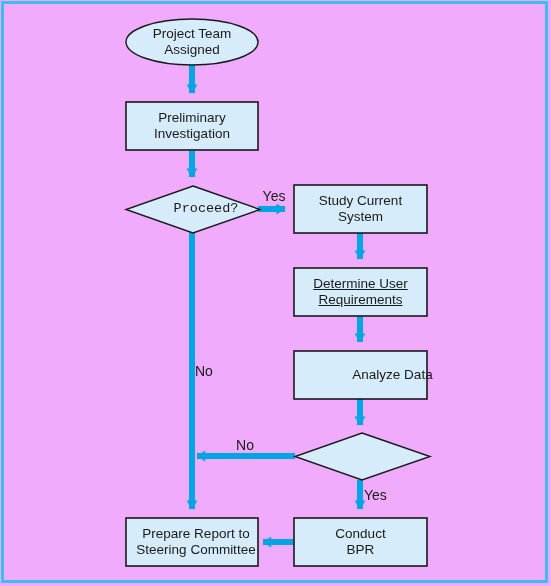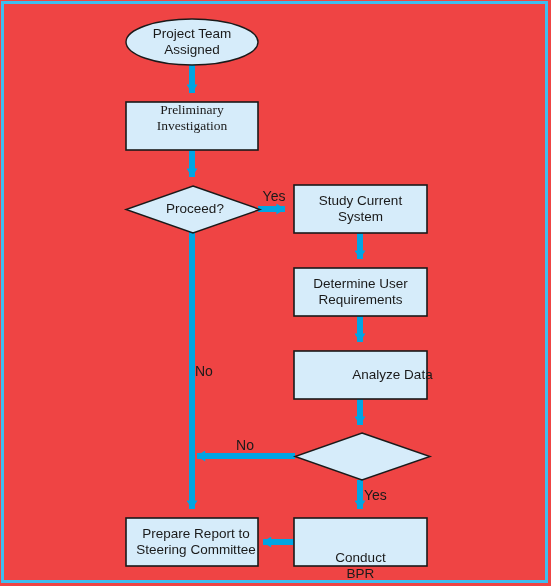--- a/index.html
+++ b/index.html
@@ -7,21 +7,21 @@
     padding: 0;
     background: #ffffff;
   }
   body {
     font-family: "Liberation Sans", sans-serif;
   }
   #canvas {
     position: relative;
     width: 551px;
     height: 586px;
-    background: #ef4444;
+    background: #f0abfc;
     overflow: hidden;
   }
   #frame {
     position: absolute;
     left: 1px;
     top: 1px;
     width: 547px;
     height: 582px;
     border: 3px solid #3fbdef;
     box-sizing: border-box;
@@ -131,35 +131,35 @@
 
       <rect x="294" y="518" width="133" height="48" fill="#d6ecfa" stroke="#1a1a1a" stroke-width="1.6"></rect>
 
       <rect x="126" y="518" width="132" height="48" fill="#d6ecfa" stroke="#1a1a1a" stroke-width="1.6"></rect>
     </g>
   </svg>
 
   <div class="node-label" style="left:126px; top:26px; width:132px;">Project Team
 Assigned</div>
 
-  <div class="node-label" style="left:126px; top:102px; width:132px;font-family:Liberation Serif, serif;">Preliminary
+  <div class="node-label" style="left:126px; top:110px; width:132px;">Preliminary
 Investigation</div>
 
-  <div class="node-label" style="left:128px; top:201px; width:134px;">Proceed?</div>
+  <div class="node-label" style="left:139px; top:201px; width:134px;font-family:Liberation Mono, monospace;">Proceed?</div>
 
   <div class="node-label" style="left:294px; top:193px; width:133px;">Study Current
 System</div>
 
-  <div class="node-label" style="left:294px; top:276px; width:133px;">Determine User
+  <div class="node-label" style="left:294px; top:276px; width:133px;text-decoration:underline;">Determine User
 Requirements</div>
 
   <div class="node-label" style="left:294px; top:367px; width:133px;padding-left:32px;">Analyze Data</div>
 
 
-  <div class="node-label" style="left:294px; top:526px; width:133px;margin-top:24px;">Conduct
+  <div class="node-label" style="left:294px; top:526px; width:133px;">Conduct
 BPR</div>
 
   <div class="node-label" style="left:136px; top:526px; width:120px;">Prepare Report to
 Steering Committee</div>
 
   <div class="edge-label" style="left:257px; top:188px; width:34px;">Yes</div>
 
   <div class="edge-label" style="left:195px; top:363px; width:30px; text-align:left;">No</div>
 
   <div class="edge-label" style="left:228px; top:437px; width:34px;">No</div>

